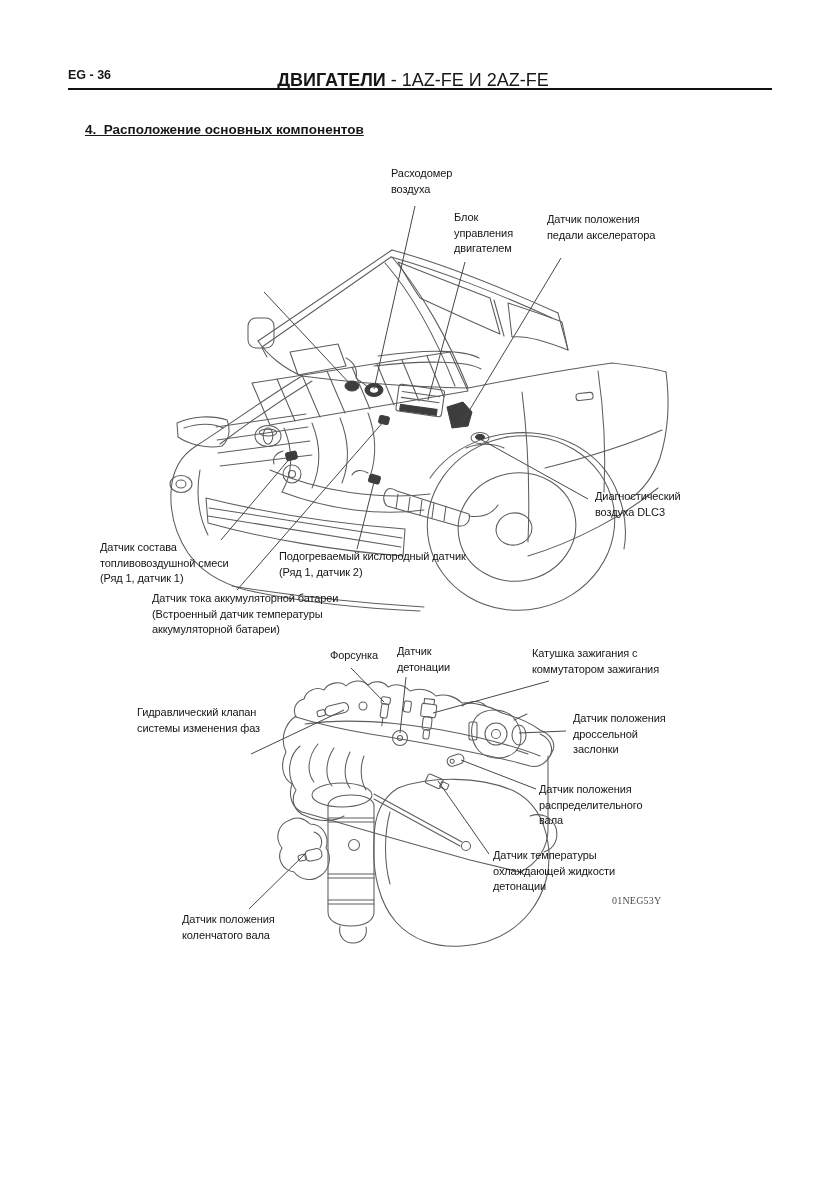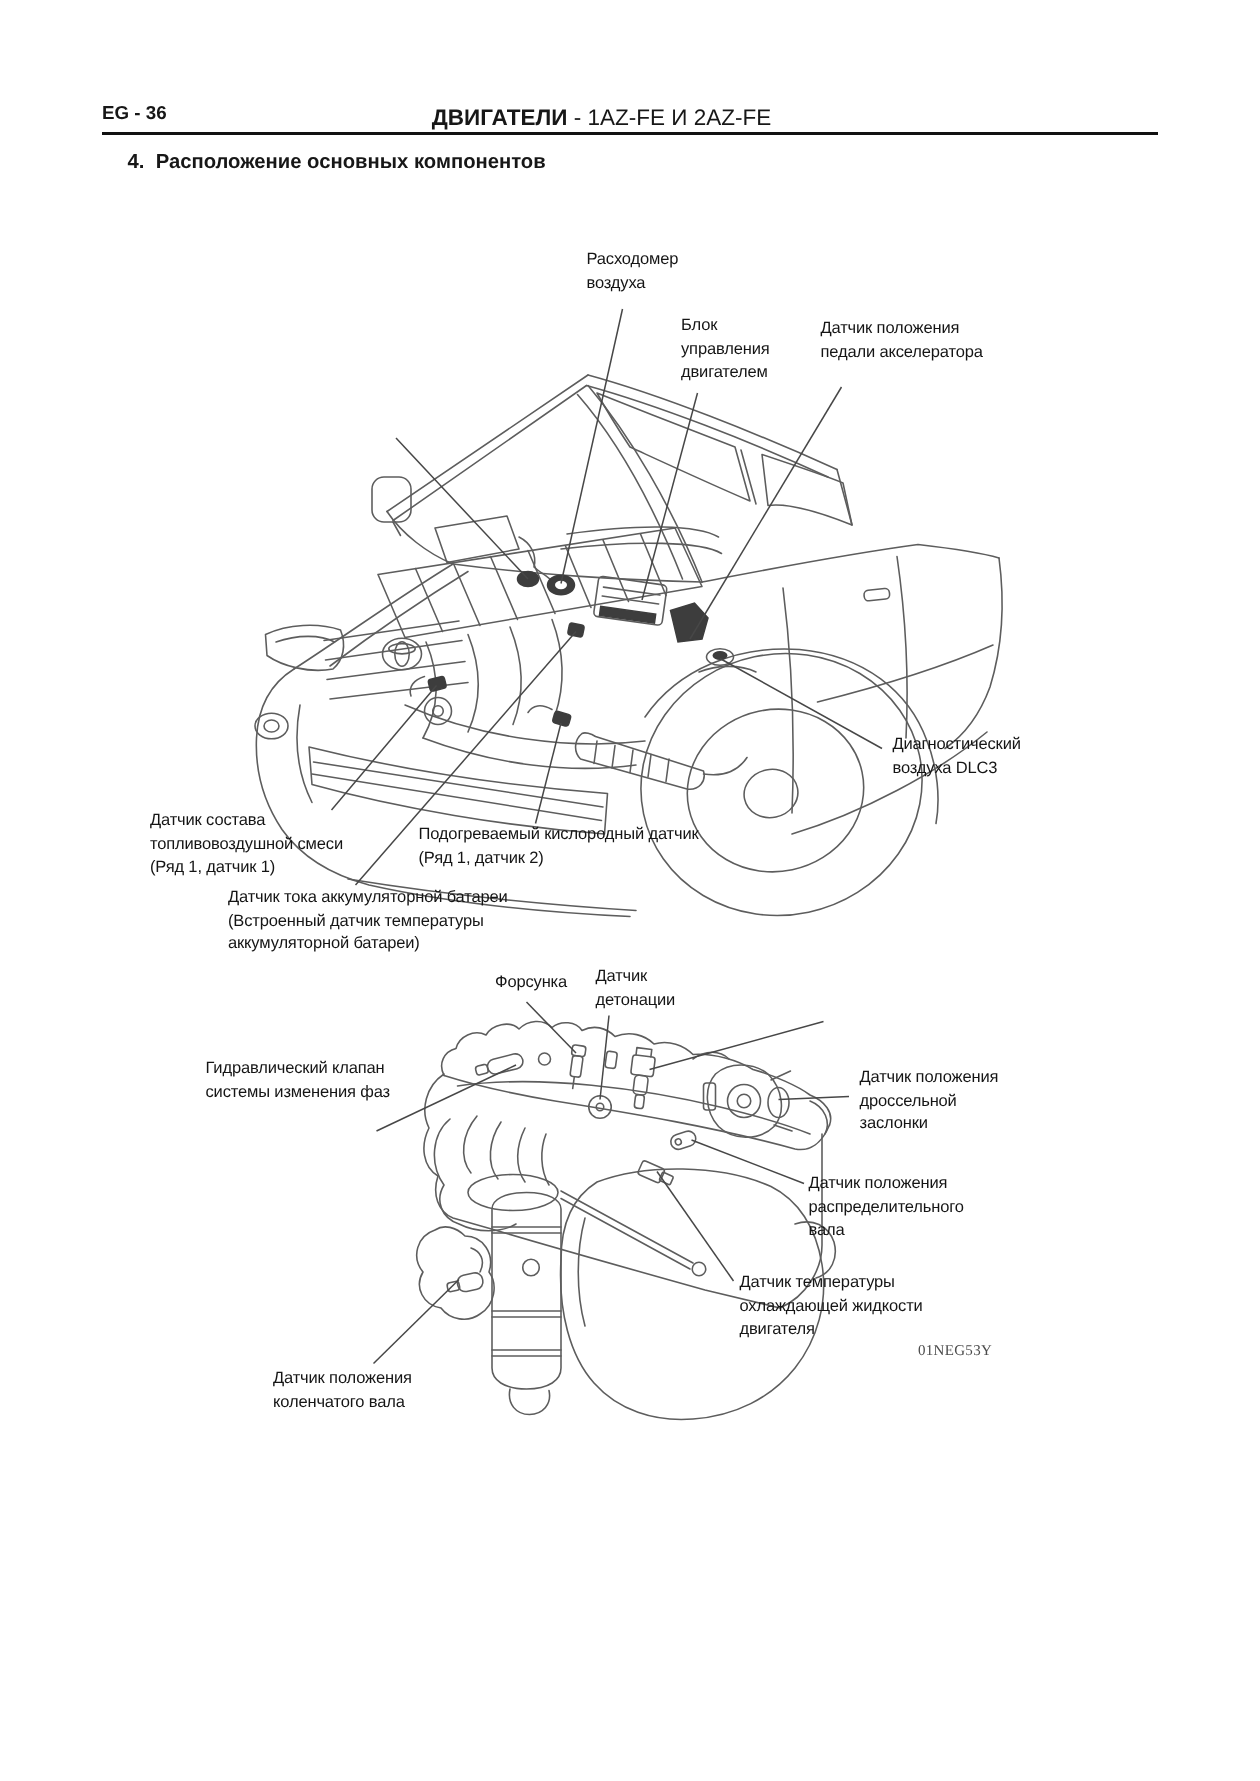--- a/index.html
+++ b/index.html
@@ -10,31 +10,31 @@
     font-family:"Liberation Sans","DejaVu Sans",sans-serif;
     color:#171717;
     overflow:hidden;
     margin:0 auto;
   }
   .hdr-code{
     position:absolute;left:68px;top:68px;
     font-size:12.5px;font-weight:bold;letter-spacing:0;
   }
   .hdr-center{
-    position:absolute;left:4px;top:70px;width:794px;
-    text-align:center;font-size:15px;
+    position:absolute;left:16px;top:70px;width:794px;
+    text-align:center;font-size:18px;
   }
   .hdr-center b{font-weight:bold;}
   .hdr-rule{
     position:absolute;left:68px;top:88px;width:704px;height:2.4px;
     background:#111;
   }
   .sec-title{
-    position:absolute;left:85px;top:100px;
-    font-size:13.5px;font-weight:bold;white-space:pre;
+    position:absolute;left:85px;top:122px;
+    font-size:13.5px;font-weight:bold;white-space:pre;text-decoration:underline;
   }
   .lb{
     position:absolute;
     font-size:11px;line-height:15.5px;letter-spacing:-0.1px;
     color:#151515;white-space:pre-line;
   }
   .figcode{
     position:absolute;left:612px;top:895px;
     font-size:10px;color:#4c4c4c;letter-spacing:0.2px;font-family:Liberation Serif, serif;
   }
@@ -267,28 +267,30 @@
 (Ряд 1, датчик 1)</div>
   <div class="lb" style="left:279px;top:549px;width:230px">Подогреваемый кислородный датчик
 (Ряд 1, датчик 2)</div>
   <div class="lb" style="left:152px;top:591px;width:235px">Датчик тока аккумуляторной батареи
 (Встроенный датчик температуры
 аккумуляторной батареи)</div>
 
   <div class="lb" style="left:330px;top:648px;width:70px">Форсунка</div>
   <div class="lb" style="left:397px;top:644px;width:80px">Датчик
 детонации</div>
+  <div class="lb" style="left:532px;top:646px;width:160px">Катушка зажигания с
+коммутатором зажигания</div>
   <div class="lb" style="left:573px;top:711px;width:120px">Датчик положения
 дроссельной
 заслонки</div>
   <div class="lb" style="left:137px;top:705px;width:150px">Гидравлический клапан
 системы изменения фаз</div>
   <div class="lb" style="left:539px;top:782px;width:135px">Датчик положения
 распределительного
 вала</div>
   <div class="lb" style="left:493px;top:848px;width:160px">Датчик температуры
 охлаждающей жидкости
-двигателя</div>
+детонации</div>
   <div class="lb" style="left:182px;top:912px;width:130px">Датчик положения
 коленчатого вала</div>
 
   <div class="figcode">01NEG53Y</div>
 </div>
 
 </body></html>

